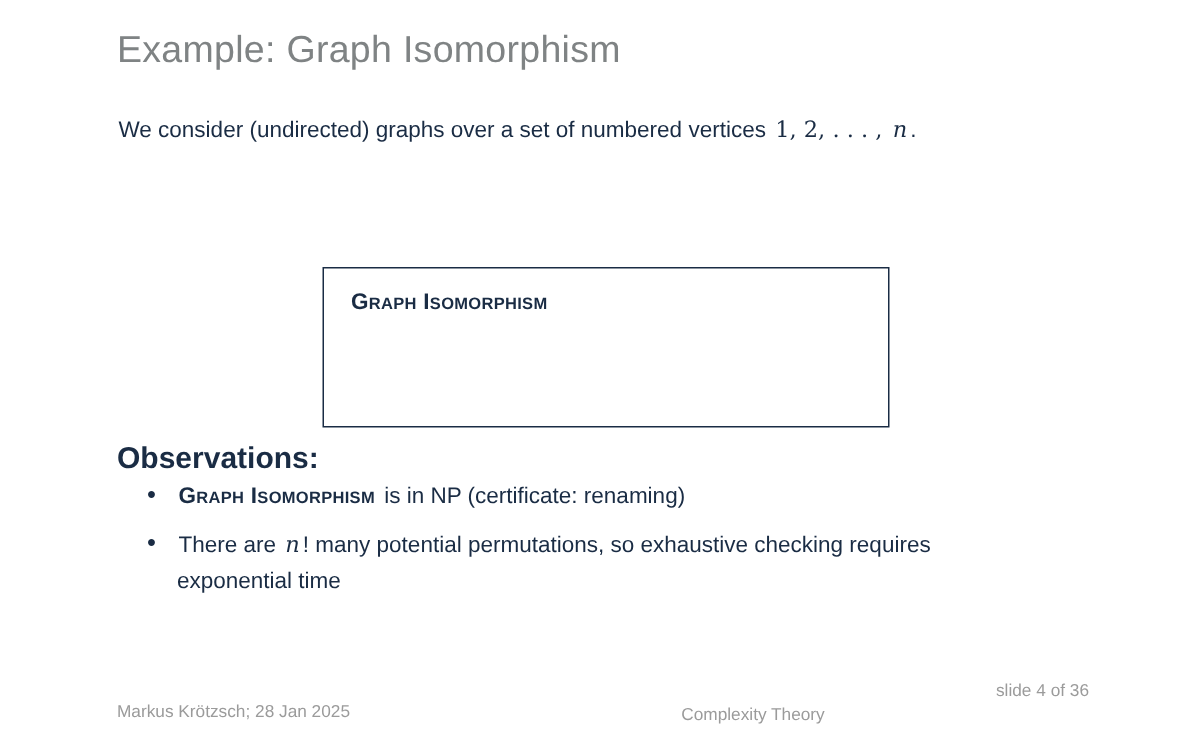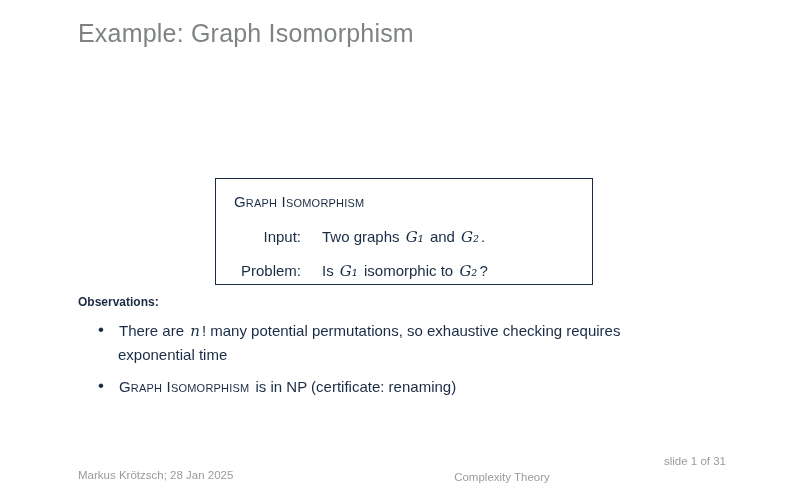--- a/index.html
+++ b/index.html
@@ -67,21 +67,21 @@
   .defbox-label {
     text-align: right;
     line-height: 20px;
   }
   .defbox-value { line-height: 20px; }
 
   .obs-heading {
     position: absolute;
     left: 75px;
     top: 292px;
-    font-size: 12px;
+    font-size: 20px;
     font-weight: bold;
     color: var(--navy);
   }
 
   .bullets {
     position: absolute;
     left: 95px;
     top: 315px;
     width: 592px;
     list-style: none;
@@ -100,59 +100,54 @@
     left: 0;
     top: 0;
     font-size: 17px;
     color: var(--navy);
   }
 
   .seg-plain { }
   .seg-serif { font-family: "DejaVu Serif", serif; }
   .seg-mathit { font-family: "DejaVu Serif", serif; font-style: italic; }
   .seg-accent { color: var(--accent); }
-  .seg-smallcaps { font-variant: small-caps; font-weight: normal; letter-spacing: 0.2px; }
+  .seg-smallcaps { font-variant: small-caps; font-weight: bold; letter-spacing: 0.2px; }
 
   .footer {
     position: absolute;
     left: 0;
     top: 452px;
     width: 800px;
     font-size: 11.5px;
     color: var(--footer-gray);
   }
   .f-left  { position: absolute; left: 75px; top: 14px; }
   .f-center { position: absolute; left: 400px; top: 16px; width: 200px; text-align: center; }
   .f-right { position: absolute; right: 75px; top: 0; }
 </style>
 </head>
 <body>
 
 <div class="slide">
 
   <h1 class="title">Example: Graph Isomorphism</h1>
 
+  <p class="para p1"><span class="seg-plain">We consider (undirected) graphs over a set of numbered vertices </span><span class="seg-serif">1, 2, . . . , </span><span class="seg-mathit">n</span><span class="seg-plain">.</span></p>
 
 
   <div class="defbox">
     <div class="defbox-title seg-smallcaps">Graph Isomorphism</div>
-    <div class="defbox-grid">
-      <div class="defbox-label">Input:</div>
-      <div class="defbox-value"><span class="seg-plain">Two graphs </span><span class="seg-mathit">G₁</span><span class="seg-plain"> and </span><span class="seg-mathit">G₂</span><span class="seg-plain">.</span></div>
-      <div class="defbox-label">Problem:</div>
-      <div class="defbox-value"><span class="seg-plain">Is </span><span class="seg-mathit">G₁</span><span class="seg-plain"> isomorphic to </span><span class="seg-mathit">G₂</span><span class="seg-plain">?</span></div>
-    </div>
   </div>
 
   <div class="obs-heading">Observations:</div>
 
   <ul class="bullets">
+    <li><span class="seg-smallcaps">Graph Isomorphism</span><span class="seg-plain"> is in NP (certificate: renaming)</span></li>
     <li><span class="seg-plain">There are </span><span class="seg-mathit">n</span><span class="seg-plain">! many potential permutations, so exhaustive checking requires exponential time</span></li>
-    <li><span class="seg-smallcaps">Graph Isomorphism</span><span class="seg-plain"> is in NP (certificate: renaming)</span></li>
   </ul>
 
   <div class="footer">
     <span class="f-left">Markus Krötzsch; 28 Jan 2025</span>
     <span class="f-center">Complexity Theory</span>
-    <span class="f-right">slide 1 of 31</span>
+    <span class="f-right">slide 4 of 36</span>
   </div>
 
 </div>
 
 </body></html>

